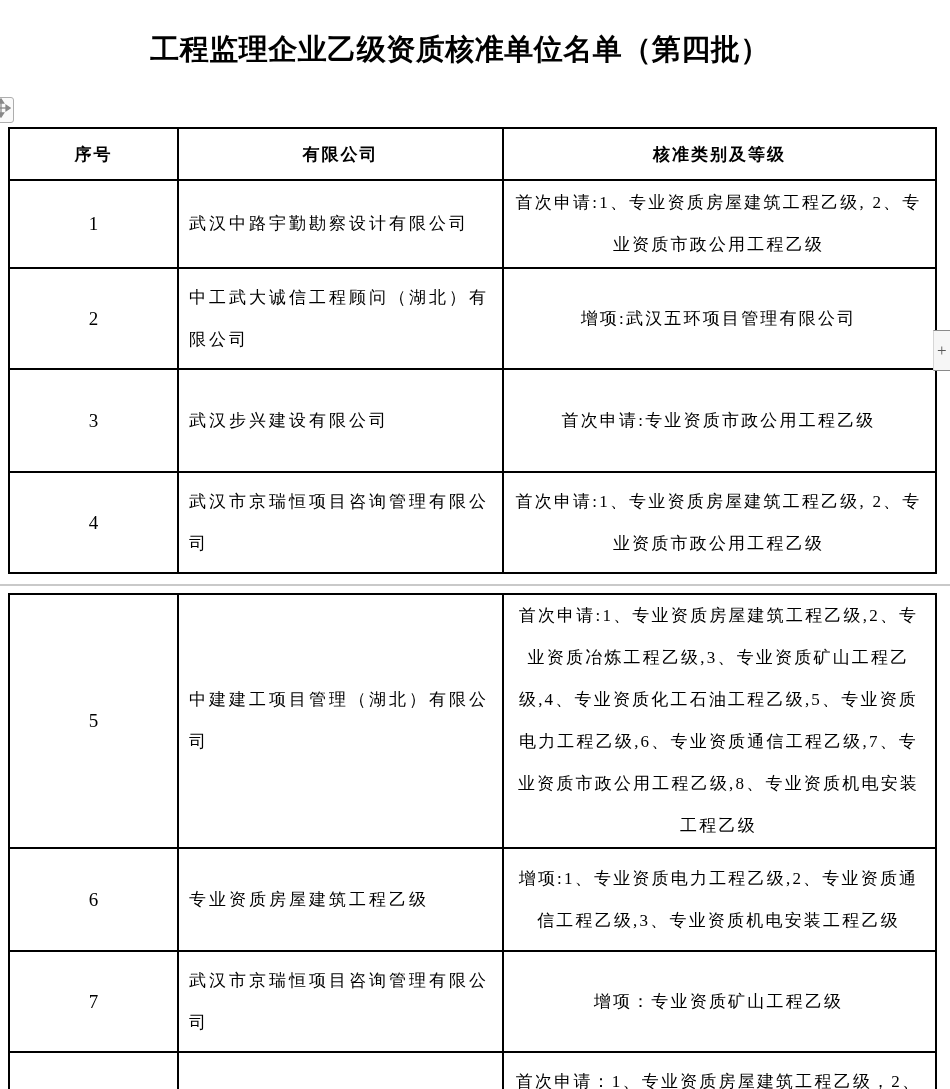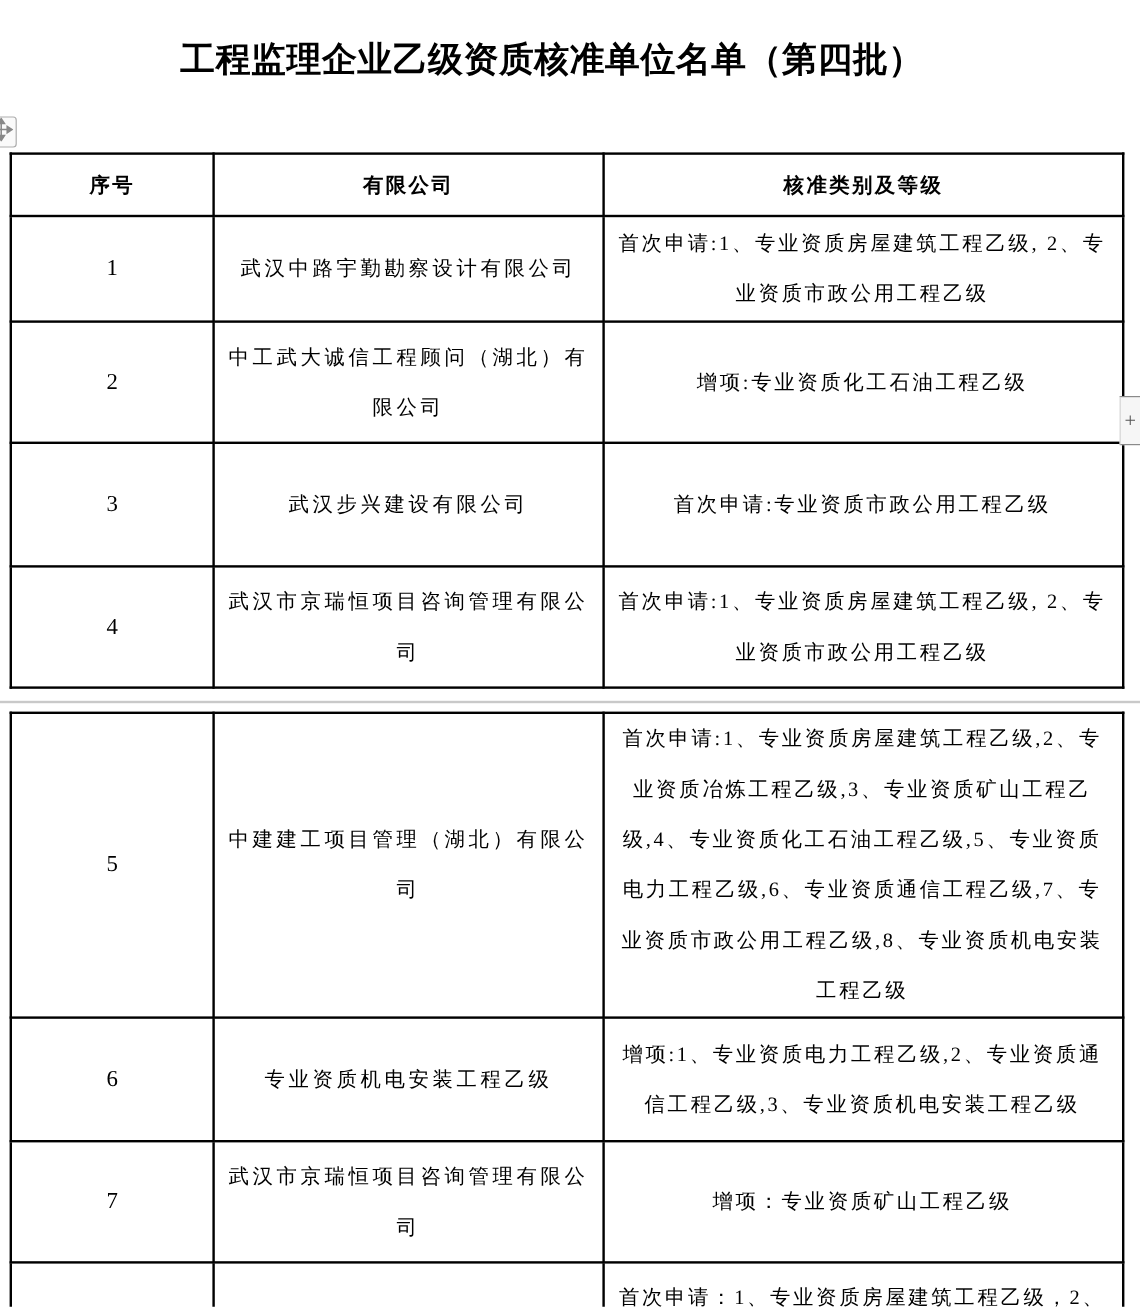--- a/index.html
+++ b/index.html
@@ -77,21 +77,20 @@
   }
   td.seq{
     font-family:"Liberation Serif",serif;
     font-size:19px;
     text-align:center;
     letter-spacing:0;
   }
   td.company{
     font-size:17px;
     letter-spacing:3px;
-    text-align:center;
     line-height:42px;
     padding:0 10px;
   }
   td.approval{
     font-size:17px;
     letter-spacing:2.2px;
     text-align:center;
     line-height:42px;
     padding:0 10px 0 8px;
   }
@@ -140,21 +139,21 @@
   </thead>
   <tbody>
       <tr>
         <td class="seq">1</td>
         <td class="company">武汉中路宇勤勘察设计有限公司</td>
         <td class="approval">首次申请:1、专业资质房屋建筑工程乙级, 2、专业资质市政公用工程乙级</td>
       </tr>
       <tr>
         <td class="seq">2</td>
         <td class="company">中工武大诚信工程顾问（湖北）有限公司</td>
-        <td class="approval">增项:专业资质化工石油工程乙级</td>
+        <td class="approval">增项:武汉五环项目管理有限公司</td>
       </tr>
       <tr>
         <td class="seq">3</td>
         <td class="company">武汉步兴建设有限公司</td>
         <td class="approval">首次申请:专业资质市政公用工程乙级</td>
       </tr>
       <tr>
         <td class="seq">4</td>
         <td class="company">武汉市京瑞恒项目咨询管理有限公司</td>
         <td class="approval">首次申请:1、专业资质房屋建筑工程乙级, 2、专业资质市政公用工程乙级</td>
@@ -171,21 +170,21 @@
       <col style="width:433px">
     </colgroup>
   <tbody>
       <tr>
         <td class="seq">5</td>
         <td class="company">中建建工项目管理（湖北）有限公司</td>
         <td class="approval">首次申请:1、专业资质房屋建筑工程乙级,2、专业资质冶炼工程乙级,3、专业资质矿山工程乙级,4、专业资质化工石油工程乙级,5、专业资质电力工程乙级,6、专业资质通信工程乙级,7、专业资质市政公用工程乙级,8、专业资质机电安装工程乙级</td>
       </tr>
       <tr>
         <td class="seq">6</td>
-        <td class="company">专业资质机电安装工程乙级</td>
+        <td class="company">专业资质房屋建筑工程乙级</td>
         <td class="approval">增项:1、专业资质电力工程乙级,2、专业资质通信工程乙级,3、专业资质机电安装工程乙级</td>
       </tr>
       <tr>
         <td class="seq">7</td>
         <td class="company">武汉市京瑞恒项目咨询管理有限公司</td>
         <td class="approval">增项：专业资质矿山工程乙级</td>
       </tr>
       <tr>
         <td class="seq">8</td>
         <td class="company">中泓工程技术有限公司</td>

